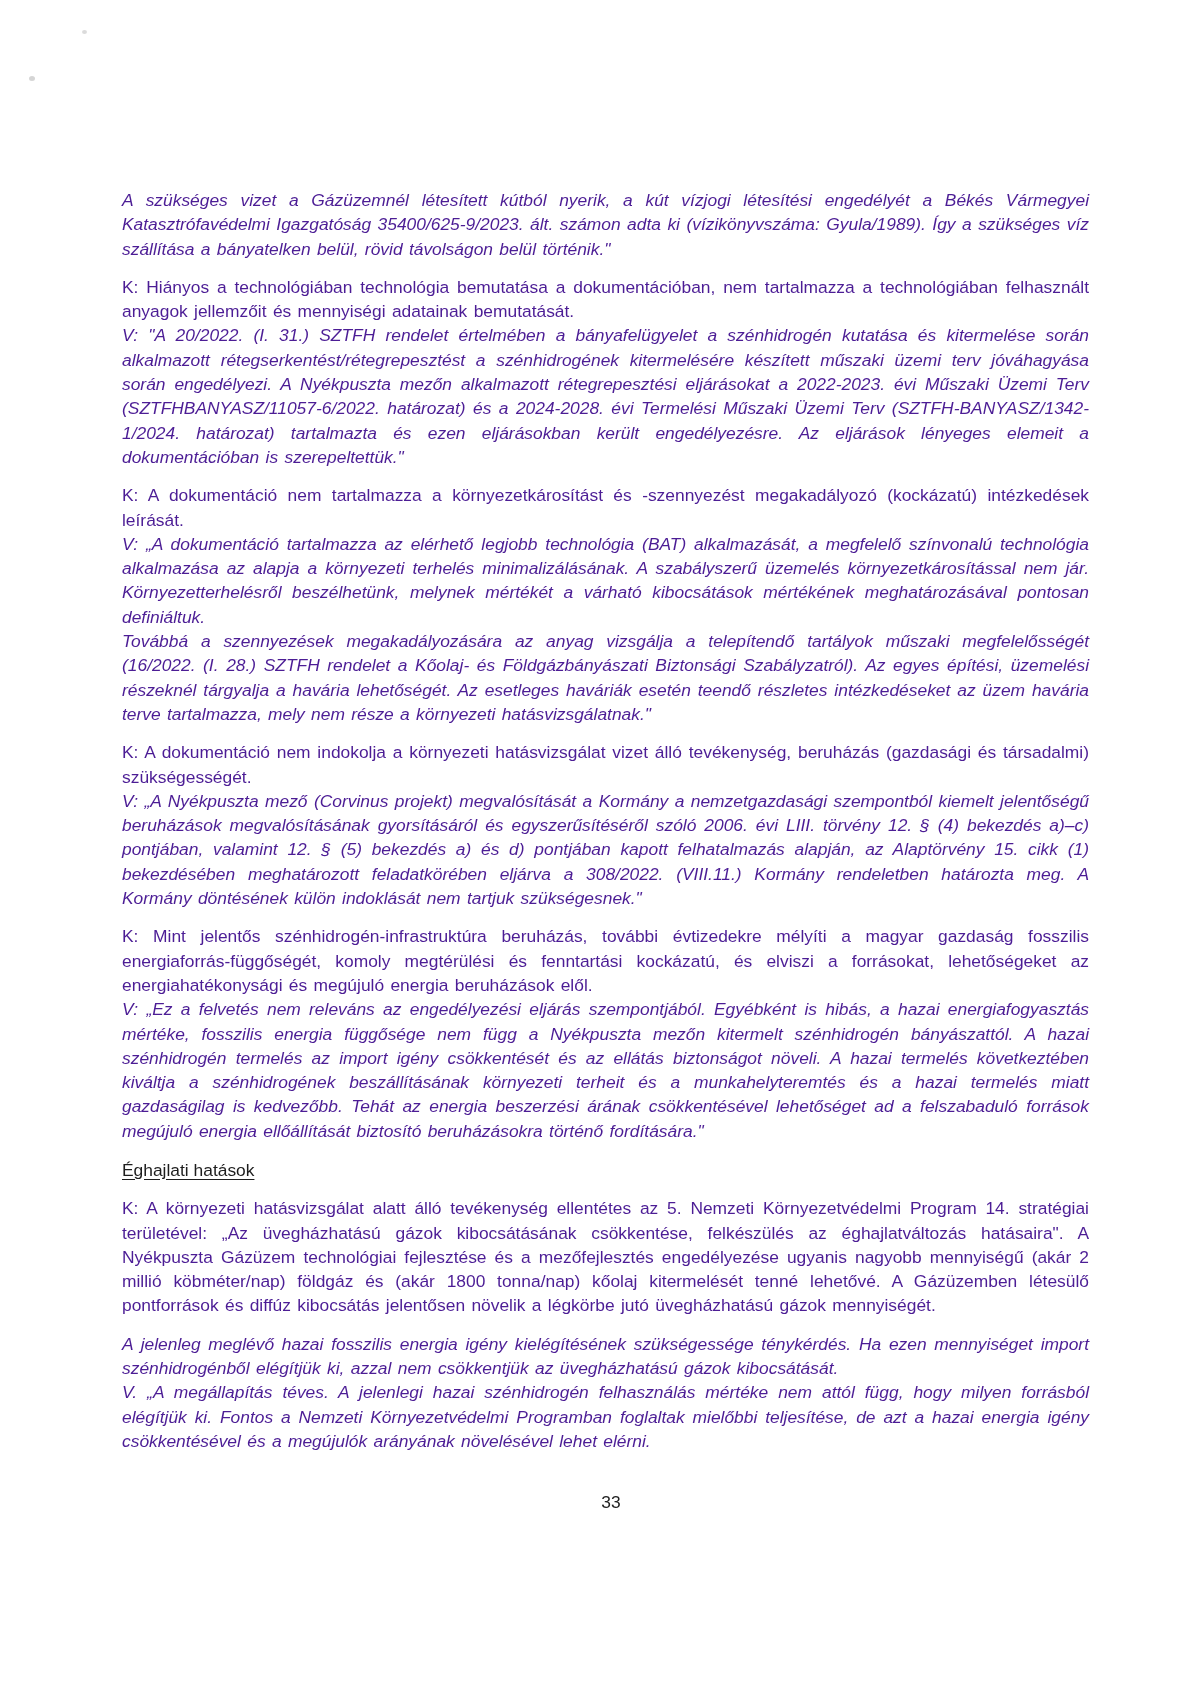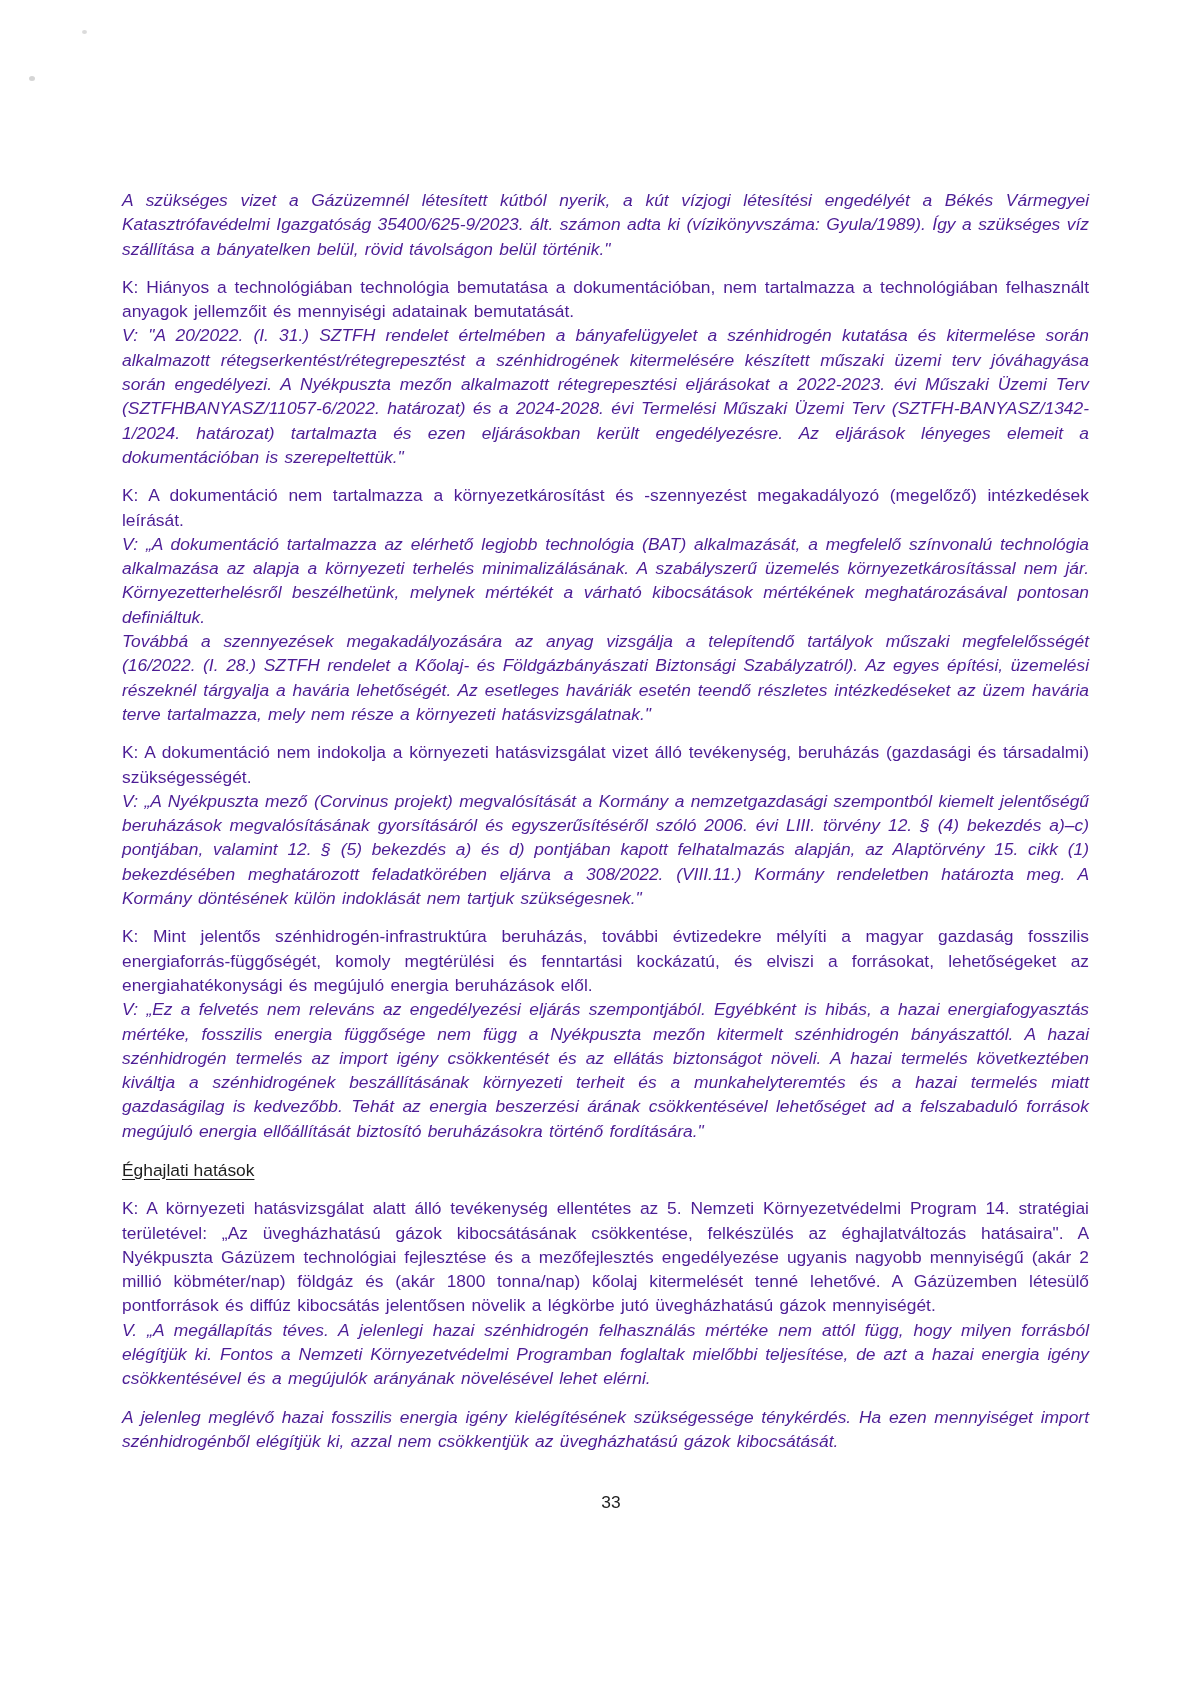--- a/index.html
+++ b/index.html
@@ -64,26 +64,26 @@
 </head>
 <body>
 
 <div class="speck speck-1"></div>
 <div class="speck speck-2"></div>
 
 <div class="content">
   <p class="para italic">A szükséges vizet a Gázüzemnél létesített kútból nyerik, a kút vízjogi létesítési engedélyét a Békés Vármegyei Katasztrófavédelmi Igazgatóság 35400/625-9/2023. ált. számon adta ki (vízikönyvszáma: Gyula/1989). Így a szükséges víz szállítása a bányatelken belül, rövid távolságon belül történik."</p>
   <p class="para block-gap">K: Hiányos a technológiában technológia bemutatása a dokumentációban, nem tartalmazza a technológiában felhasznált anyagok jellemzőit és mennyiségi adatainak bemutatását.</p>
   <p class="para italic">V: "A 20/2022. (I. 31.) SZTFH rendelet értelmében a bányafelügyelet a szénhidrogén kutatása és kitermelése során alkalmazott rétegserkentést/rétegrepesztést a szénhidrogének kitermelésére készített műszaki üzemi terv jóváhagyása során engedélyezi. A Nyékpuszta mezőn alkalmazott rétegrepesztési eljárásokat a 2022-2023. évi Műszaki Üzemi Terv (SZTFHBANYASZ/11057-6/2022. határozat) és a 2024-2028. évi Termelési Műszaki Üzemi Terv (SZTFH-BANYASZ/1342-1/2024. határozat) tartalmazta és ezen eljárásokban került engedélyezésre. Az eljárások lényeges elemeit a dokumentációban is szerepeltettük."</p>
-  <p class="para block-gap">K: A dokumentáció nem tartalmazza a környezetkárosítást és -szennyezést megakadályozó (megelőző) intézkedések leírását.</p>
+  <p class="para block-gap">K: A dokumentáció nem tartalmazza a környezetkárosítást és -szennyezést megakadályozó (kockázatú) intézkedések leírását.</p>
   <p class="para italic">V: „A dokumentáció tartalmazza az elérhető legjobb technológia (BAT) alkalmazását, a megfelelő színvonalú technológia alkalmazása az alapja a környezeti terhelés minimalizálásának. A szabályszerű üzemelés környezetkárosítással nem jár. Környezetterhelésről beszélhetünk, melynek mértékét a várható kibocsátások mértékének meghatározásával pontosan definiáltuk.</p>
   <p class="para italic">Továbbá a szennyezések megakadályozására az anyag vizsgálja a telepítendő tartályok műszaki megfelelősségét (16/2022. (I. 28.) SZTFH rendelet a Kőolaj- és Földgázbányászati Biztonsági Szabályzatról). Az egyes építési, üzemelési részeknél tárgyalja a havária lehetőségét. Az esetleges haváriák esetén teendő részletes intézkedéseket az üzem havária terve tartalmazza, mely nem része a környezeti hatásvizsgálatnak."</p>
   <p class="para block-gap">K: A dokumentáció nem indokolja a környezeti hatásvizsgálat vizet álló tevékenység, beruházás (gazdasági és társadalmi) szükségességét.</p>
   <p class="para italic">V: „A Nyékpuszta mező (Corvinus projekt) megvalósítását a Kormány a nemzetgazdasági szempontból kiemelt jelentőségű beruházások megvalósításának gyorsításáról és egyszerűsítéséről szóló 2006. évi LIII. törvény 12. § (4) bekezdés a)–c) pontjában, valamint 12. § (5) bekezdés a) és d) pontjában kapott felhatalmazás alapján, az Alaptörvény 15. cikk (1) bekezdésében meghatározott feladatkörében eljárva a 308/2022. (VIII.11.) Kormány rendeletben határozta meg. A Kormány döntésének külön indoklását nem tartjuk szükségesnek."</p>
   <p class="para block-gap">K: Mint jelentős szénhidrogén-infrastruktúra beruházás, további évtizedekre mélyíti a magyar gazdaság fosszilis energiaforrás-függőségét, komoly megtérülési és fenntartási kockázatú, és elviszi a forrásokat, lehetőségeket az energiahatékonysági és megújuló energia beruházások elől.</p>
   <p class="para italic">V: „Ez a felvetés nem releváns az engedélyezési eljárás szempontjából. Egyébként is hibás, a hazai energiafogyasztás mértéke, fosszilis energia függősége nem függ a Nyékpuszta mezőn kitermelt szénhidrogén bányászattól. A hazai szénhidrogén termelés az import igény csökkentését és az ellátás biztonságot növeli. A hazai termelés következtében kiváltja a szénhidrogének beszállításának környezeti terheit és a munkahelyteremtés és a hazai termelés miatt gazdaságilag is kedvezőbb. Tehát az energia beszerzési árának csökkentésével lehetőséget ad a felszabaduló források megújuló energia ellőállítását biztosító beruházásokra történő fordítására."</p>
   <p class="heading">Éghajlati hatások</p>
   <p class="para block-gap">K: A környezeti hatásvizsgálat alatt álló tevékenység ellentétes az 5. Nemzeti Környezetvédelmi Program 14. stratégiai területével: „Az üvegházhatású gázok kibocsátásának csökkentése, felkészülés az éghajlatváltozás hatásaira". A Nyékpuszta Gázüzem technológiai fejlesztése és a mezőfejlesztés engedélyezése ugyanis nagyobb mennyiségű (akár 2 millió köbméter/nap) földgáz és (akár 1800 tonna/nap) kőolaj kitermelését tenné lehetővé. A Gázüzemben létesülő pontforrások és diffúz kibocsátás jelentősen növelik a légkörbe jutó üvegházhatású gázok mennyiségét.</p>
+  <p class="para italic block-gap">A jelenleg meglévő hazai fosszilis energia igény kielégítésének szükségessége ténykérdés. Ha ezen mennyiséget import szénhidrogénből elégítjük ki, azzal nem csökkentjük az üvegházhatású gázok kibocsátását.</p>
   <p class="para italic">V. „A megállapítás téves. A jelenlegi hazai szénhidrogén felhasználás mértéke nem attól függ, hogy milyen forrásból elégítjük ki. Fontos a Nemzeti Környezetvédelmi Programban foglaltak mielőbbi teljesítése, de azt a hazai energia igény csökkentésével és a megújulók arányának növelésével lehet elérni.</p>
-  <p class="para italic block-gap">A jelenleg meglévő hazai fosszilis energia igény kielégítésének szükségessége ténykérdés. Ha ezen mennyiséget import szénhidrogénből elégítjük ki, azzal nem csökkentjük az üvegházhatású gázok kibocsátását.</p>
 </div>
 
 <div class="page-number">33</div>
 
 </body></html>

